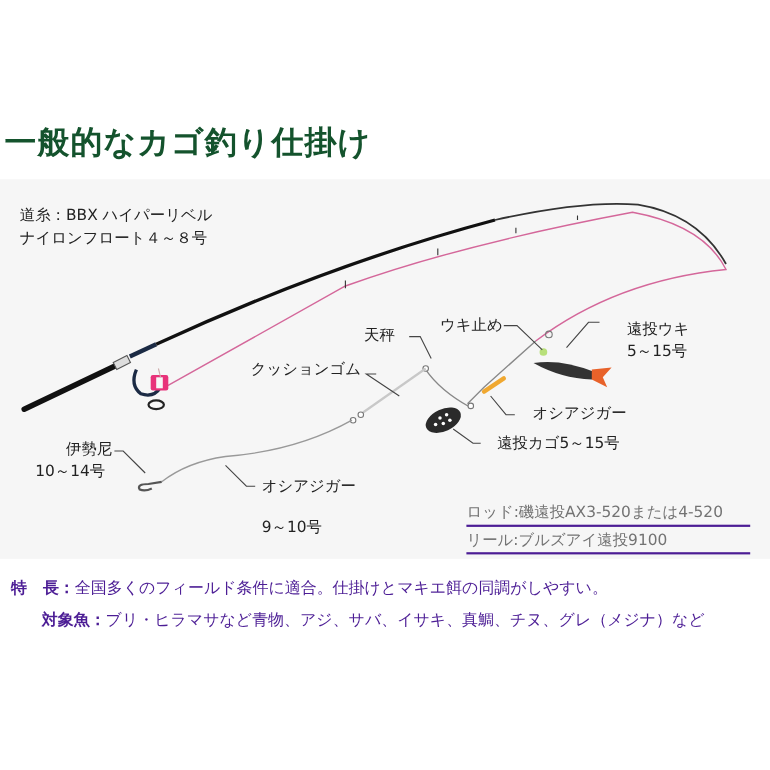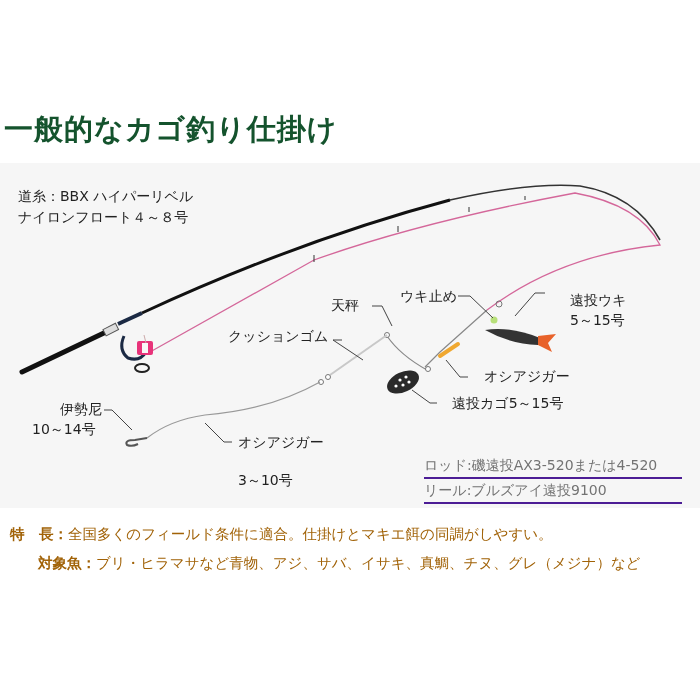--- a/index.html
+++ b/index.html
@@ -13,21 +13,21 @@
       position: absolute; left: 0; top: 163px; width: 700px; height: 345px;
       background: #f6f6f6;
     }
     .panel svg { position: absolute; left: 0; top: 0; }
     .lbl { position: absolute; font-size: 14px; line-height: 19px; color: #222; white-space: nowrap; }
     .lbl.r { text-align: right; }
     .spec {
       position: absolute; left: 424px; width: 258px;
       font-size: 14px; color: #737373; border-bottom: 2px solid #4c1d95; padding-bottom: 2px; white-space: nowrap;
     }
-    .info { position: absolute; left: 10px; font-size: 14.5px; color: #a16207; white-space: nowrap; }
+    .info { position: absolute; left: 10px; font-size: 14.5px; color: #4c1d95; white-space: nowrap; }
     .info .k { display: inline-block; font-weight: bold; }
   </style>
 </head>
 <body>
 
 <div class="title">一般的なカゴ釣り仕掛け</div>
 
 <div class="panel">
   <svg width="700" height="345" viewBox="0 163 700 345">
 
@@ -105,21 +105,21 @@
   <div class="lbl" style="left:331px; top:133px;">天秤</div>
   <div class="lbl" style="left:228px; top:164px;">クッションゴム</div>
   <div class="lbl" style="left:400px; top:124px;">ウキ止め</div>
   <div class="lbl" style="left:570px; top:128px;">遠投ウキ</div>
   <div class="lbl" style="left:570px; top:148px;">5～15号</div>
   <div class="lbl" style="left:484px; top:204px;">オシアジガー</div>
   <div class="lbl" style="left:452px; top:231px;">遠投カゴ5～15号</div>
   <div class="lbl r" style="left:52px; top:237px; width:50px;">伊勢尼</div>
   <div class="lbl" style="left:32px; top:257px;">10～14号</div>
   <div class="lbl" style="left:238px; top:270px;">オシアジガー</div>
-  <div class="lbl" style="left:238px; top:308px;">3～10号</div>
+  <div class="lbl" style="left:238px; top:308px;">9～10号</div>
 
   <div class="spec" style="top:294px;">ロッド:磯遠投AX3-520または4-520</div>
   <div class="spec" style="top:319px;">リール:ブルズアイ遠投9100</div>
 </div>
 
 <div class="info" style="top:525px;">
   <span class="k">特　長：</span><span>全国多くのフィールド条件に適合。仕掛けとマキエ餌の同調がしやすい。</span>
 </div>
 <div class="info" style="top:554px;margin-left:28px;">
   <span class="k">対象魚：</span><span>ブリ・ヒラマサなど青物、アジ、サバ、イサキ、真鯛、チヌ、グレ（メジナ）など</span>

